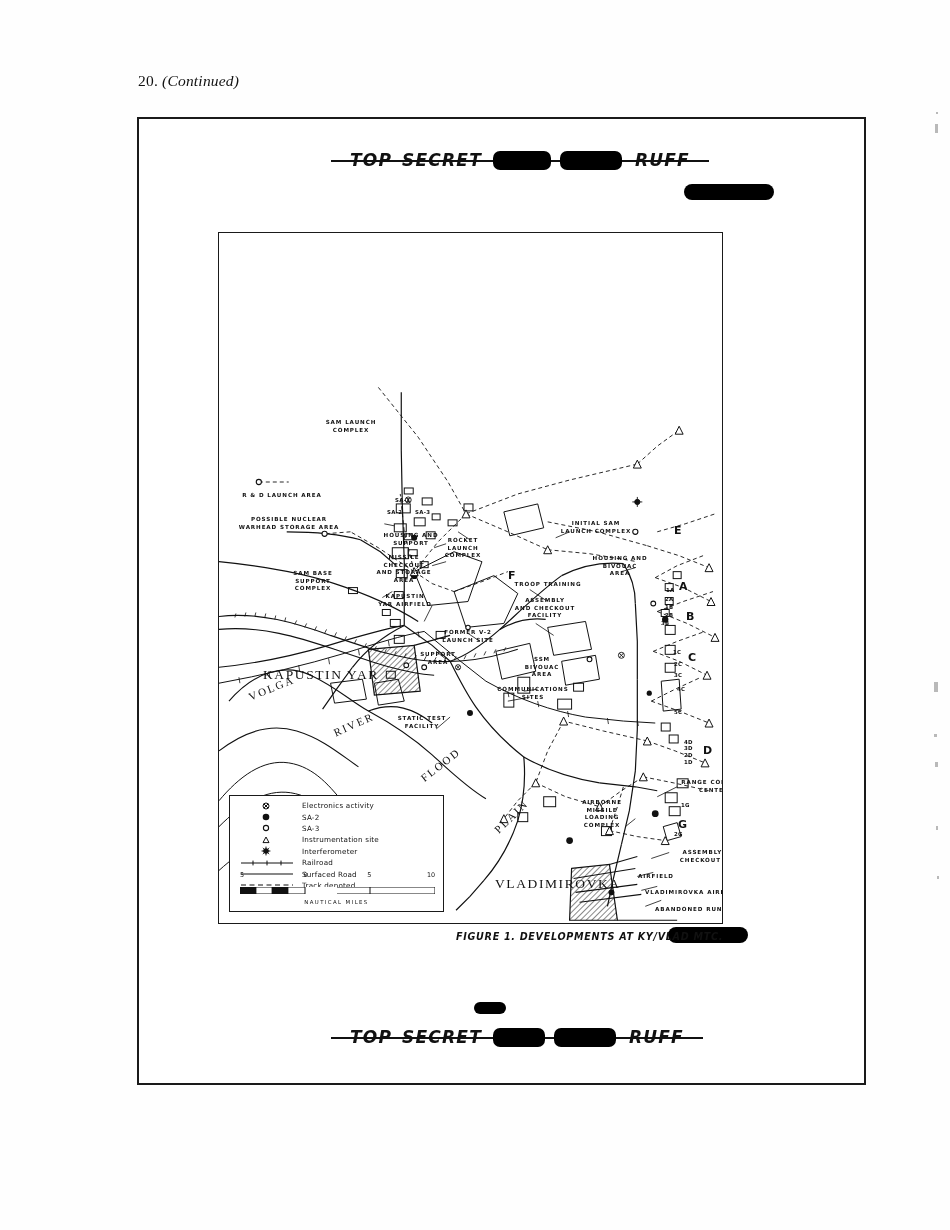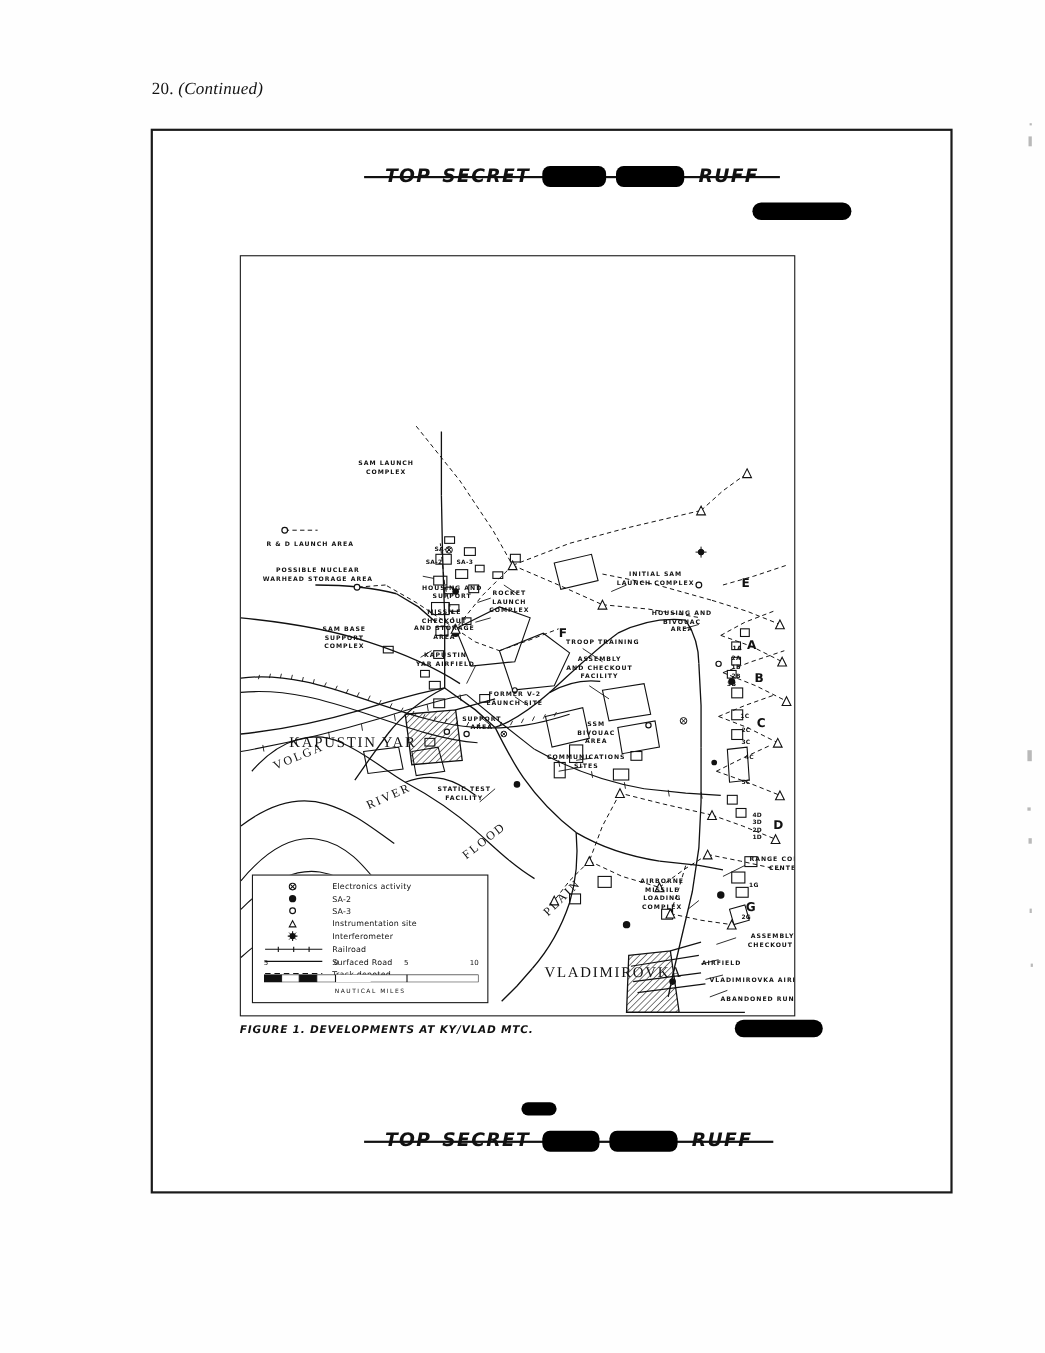--- a/index.html
+++ b/index.html
@@ -249,21 +249,21 @@
     color: #111;
     margin-top: 1px;
   }
 
   
   .caption {
     position: absolute;
     left: 218px;
     top: 931px;
     width: 505px;
-    text-align: left;
+    text-align: right;
     font-family: "DejaVu Sans", sans-serif;
     font-size: 9.6px;
     font-style: italic;
     font-weight: 700;
     letter-spacing: 0.7px;
     color: #111;
     white-space: nowrap;
   }
 
   

